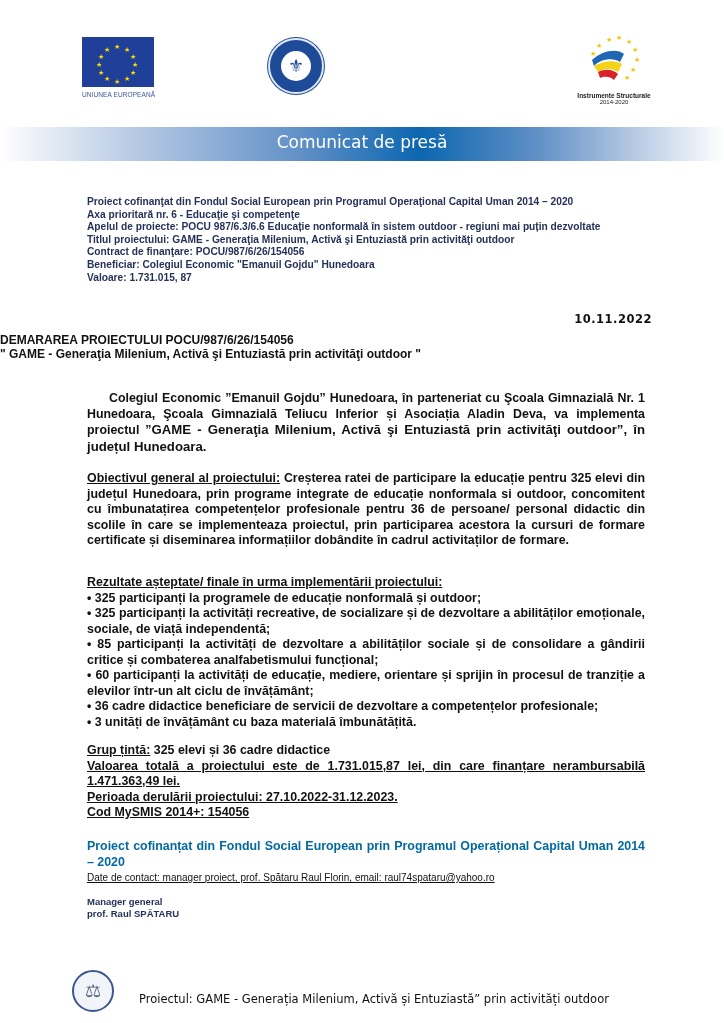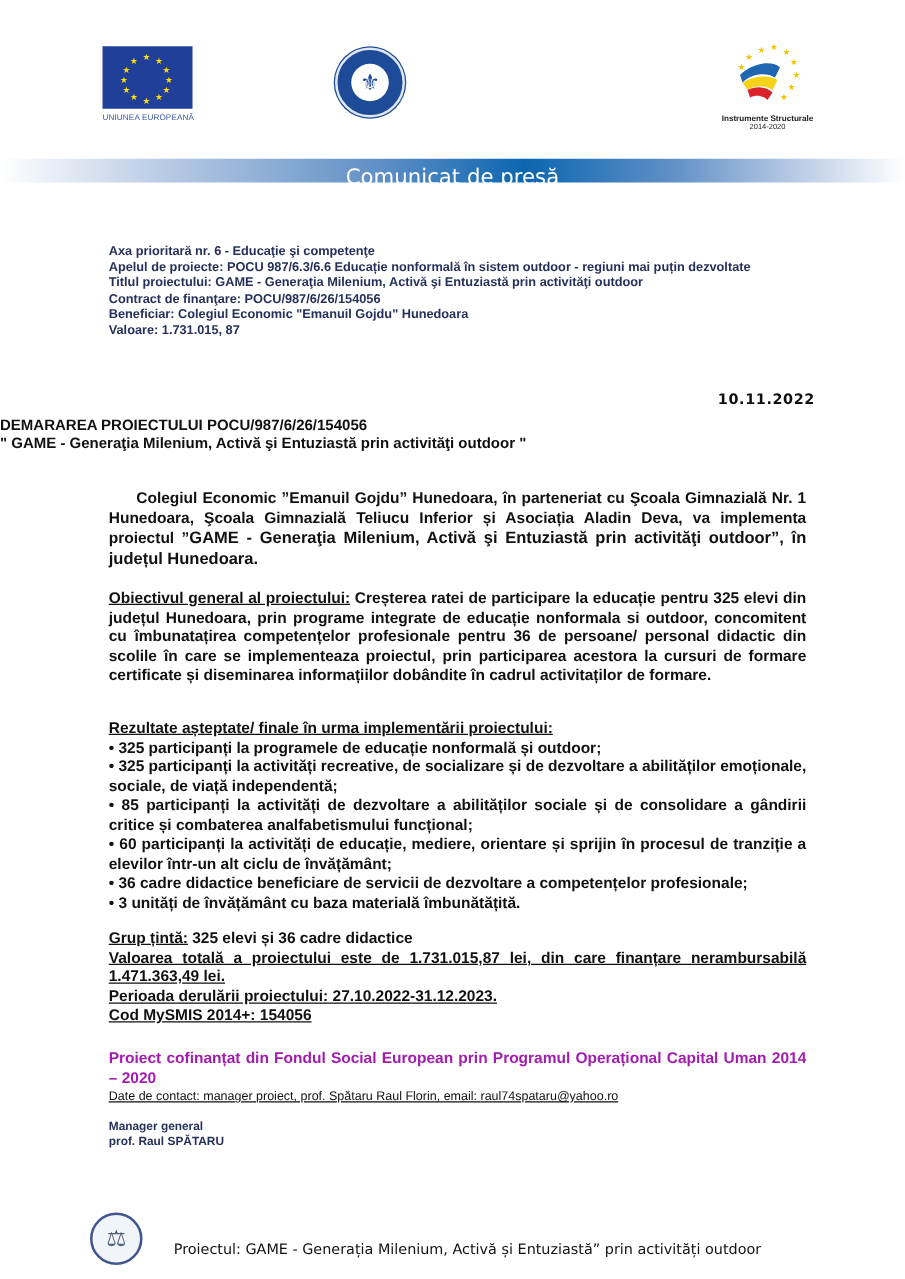--- a/index.html
+++ b/index.html
@@ -18,41 +18,41 @@
                        background: #ffffff; }
     .logo-gov .eagle { position: absolute; left: 0; top: 0; width: 30px; height: 30px; text-align: center;
                        font-size: 18px; line-height: 30px; color: #1e4b97; }
 
     .logo-is { position: absolute; left: 572px; top: 34px; width: 84px; }
     .logo-is svg { display: block; margin: 0 auto; }
     .is-caption { font-size: 6.5px; font-weight: bold; text-align: center; color: #222; margin-top: 2px; line-height: 7px; }
     .is-caption .yrs { font-weight: normal; font-size: 6px; }
 
     
-    .banner { position: absolute; left: 0; top: 127px; width: 724px; height: 19px;
+    .banner { position: absolute; left: 0; top: 127px; width: 724px; height: 34px;
               background: linear-gradient(to right, #ffffff 0%, #b9cbe5 18%, #5f8fc6 42%, #0b66b0 58%, #5f8fc6 74%, #b9cbe5 88%, #ffffff 100%); }
     .banner-title { position: absolute; left: 0; width: 100%; top: 5px; text-align: center;
                     color: #ffffff; font-family: "DejaVu Sans", sans-serif; font-size: 17px; }
 
     
     .info { position: absolute; left: 87px; top: 196px; font-size: 10.2px; font-weight: bold; color: #26315a; line-height: 12.6px; }
     .date { position: absolute; right: 72px; top: 312px; font-size: 11.5px; font-weight: bold; letter-spacing: 0.5px; font-family: "DejaVu Sans", sans-serif; }
 
     .title-block { position: absolute; left: 0; width: 724px; top: 333px; text-align: left; font-weight: bold; font-size: 12px; line-height: 14px; }
 
     .body { position: absolute; left: 87px; width: 558px; font-size: 12.4px; font-weight: bold; line-height: 15.5px; text-align: justify; }
     .p-intro { top: 391px; text-indent: 22px; }
     .p-obj { top: 471px; }
     .p-res { top: 575px; text-align: justify; }
     .p-res .line { display: block; }
     .p-tg { top: 743px; }
     .u { text-decoration: underline; }
     .bigger { font-size: 13.2px; }
 
-    .p-cof { position: absolute; left: 87px; width: 558px; top: 839px; font-size: 12.4px; font-weight: bold; color: #a21caf; line-height: 15.5px; text-align: justify; }
+    .p-cof { position: absolute; left: 87px; width: 558px; top: 839px; font-size: 12.4px; font-weight: bold; color: #0369a1; line-height: 15.5px; text-align: justify; }
     .p-contact { position: absolute; left: 87px; top: 870px; font-size: 10px; font-weight: normal; line-height: 15.5px; text-decoration: underline; }
     .manager { position: absolute; left: 87px; top: 896px; font-size: 9.5px; font-weight: bold; color: #26315a; line-height: 12px; }
 
     
     .footer-logo { position: absolute; left: 72px; top: 970px; width: 38px; height: 38px; border-radius: 50%;
                    background: #f1f4f9; border: 2px solid #3f5590; }
     .footer-logo .scale { position: absolute; left: 0; top: 0; width: 38px; height: 38px; text-align: center; line-height: 38px; font-size: 18px; color: #55617f; }
     .footer-text { position: absolute; left: 139px; top: 992px; font-family: "DejaVu Sans", sans-serif; font-size: 11.5px; color: #111; }
   </style>
 </head>
@@ -103,20 +103,21 @@
     <div>Instrumente Structurale</div>
     <div class="yrs">2014-2020</div>
   </div>
 </div>
 
 <div class="banner">
   <div class="banner-title">Comunicat de presă</div>
 </div>
 
 <div class="info">
+  <div>Proiect cofinanţat din Fondul Social European prin Programul Operaţional Capital Uman 2014 – 2020</div>
   <div>Axa prioritară nr. 6 - Educaţie şi competenţe</div>
   <div>Apelul de proiecte: POCU 987/6.3/6.6 Educație nonformală în sistem outdoor - regiuni mai puțin dezvoltate</div>
   <div>Titlul proiectului: GAME - Generaţia Milenium, Activă şi Entuziastă prin activităţi outdoor</div>
   <div>Contract de finanţare: POCU/987/6/26/154056</div>
   <div>Beneficiar: Colegiul Economic "Emanuil Gojdu" Hunedoara</div>
   <div>Valoare: 1.731.015, 87</div>
 </div>
 
 <div class="date">10.11.2022</div>
 

